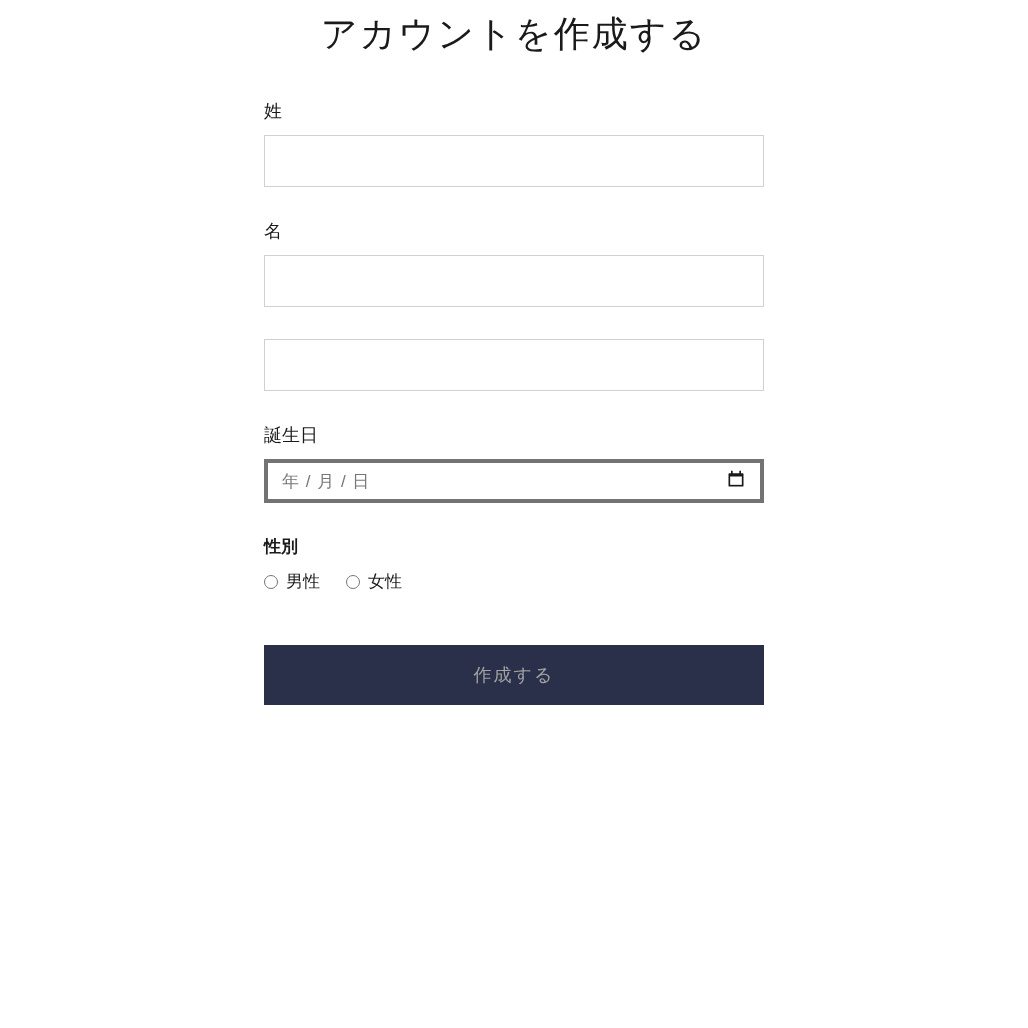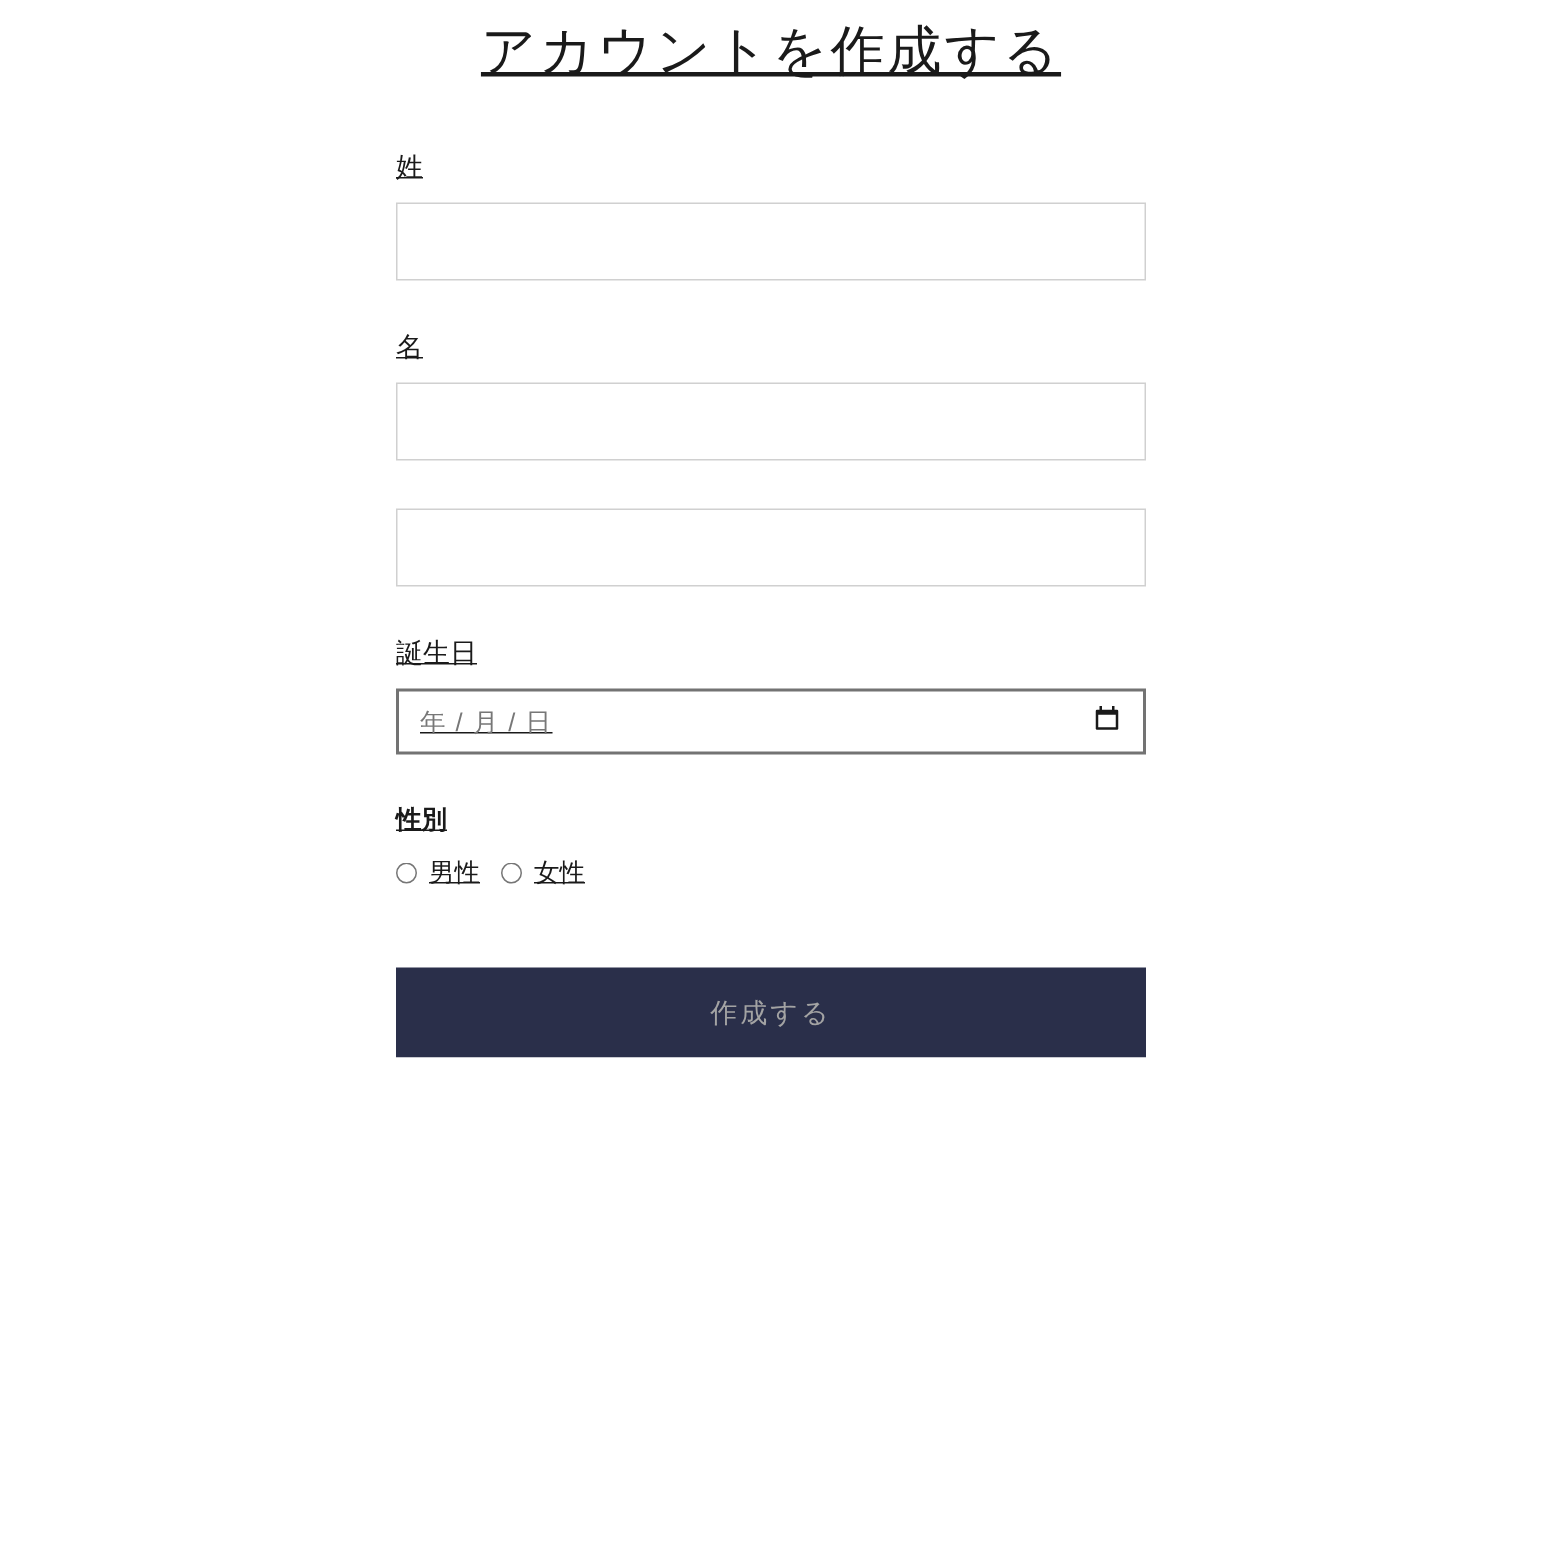--- a/index.html
+++ b/index.html
@@ -11,21 +11,20 @@
       font-family: "Yu Mincho", "YuMincho", "Hiragino Mincho Pro", serif;
       background: #ffffff;
       width: 1028px;
       margin: 0 auto;
       color: #1a1a1a;
     }
     .container {
       max-width: 520px;
       margin: 0 auto;
       padding: 0 10px;
-      text-decoration: underline;
     }
     .page-title {
       text-align: center;
       font-size: 36px;
       font-weight: 400;
       padding: 10px 0 40px 0;
       letter-spacing: 2px;
     }
     .form-group {
       margin-bottom: 32px;
@@ -42,41 +41,41 @@
       border: 1px solid #d0d0d0;
       font-size: 16px;
       padding: 0 12px;
       font-family: inherit;
       background: #ffffff;
     }
     .date-input-wrapper {
       position: relative;
       width: 100%;
       height: 44px;
-      border: 2px solid #737373;
+      border: 4px solid #737373;
       display: flex;
       align-items: center;
       padding: 2px 14px;
       background: #ffffff;
     }
     .date-placeholder {
       color: #777;
       font-size: 17px;
       flex: 1;
       letter-spacing: 1px;
       font-family: sans-serif;
     }
     .calendar-icon {
       width: 20px;
       height: 20px;
       flex-shrink: 0;
     }
     .radio-group {
       display: flex;
-      gap: 8px;
+      gap: 20px;
       align-items: flex-end;
       margin-top: 10px;
       font-size: 17px;
     }
     .radio-option {
       display: flex;
       align-items: center;
       gap: 8px;
     }
     .radio-input {

